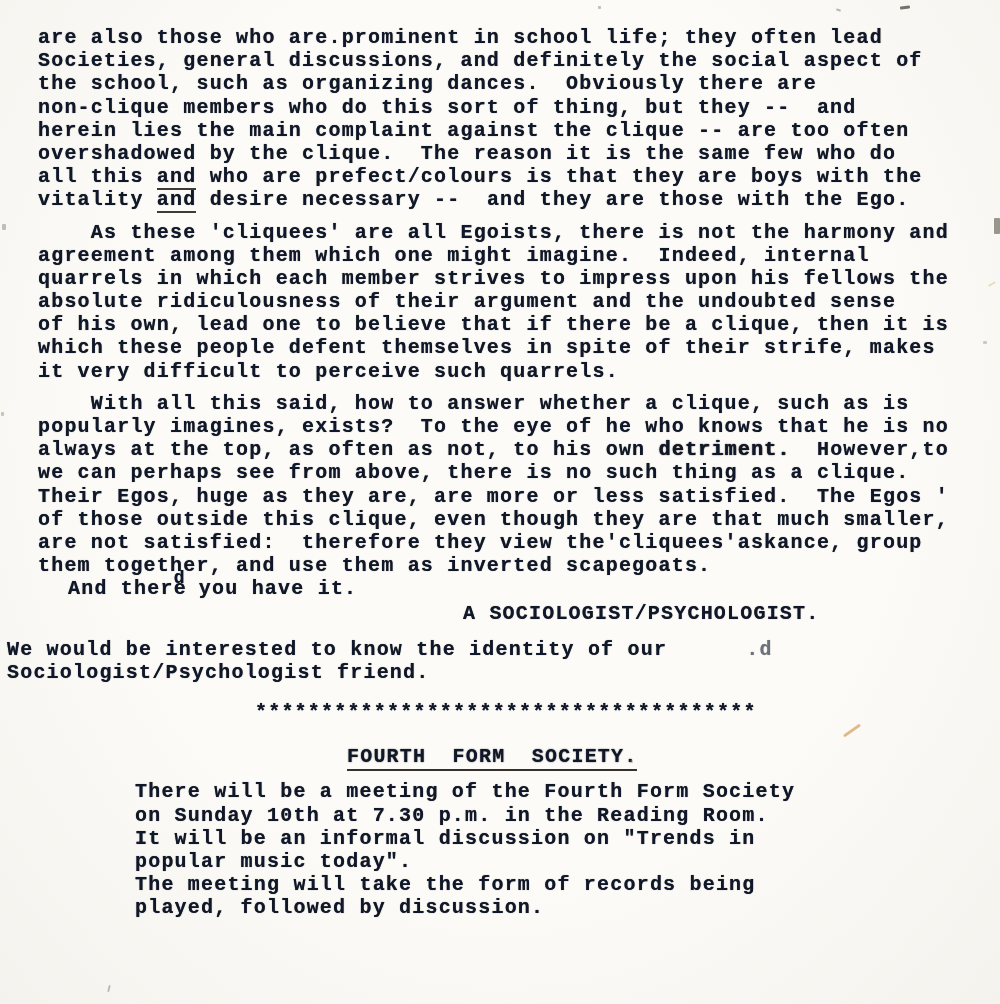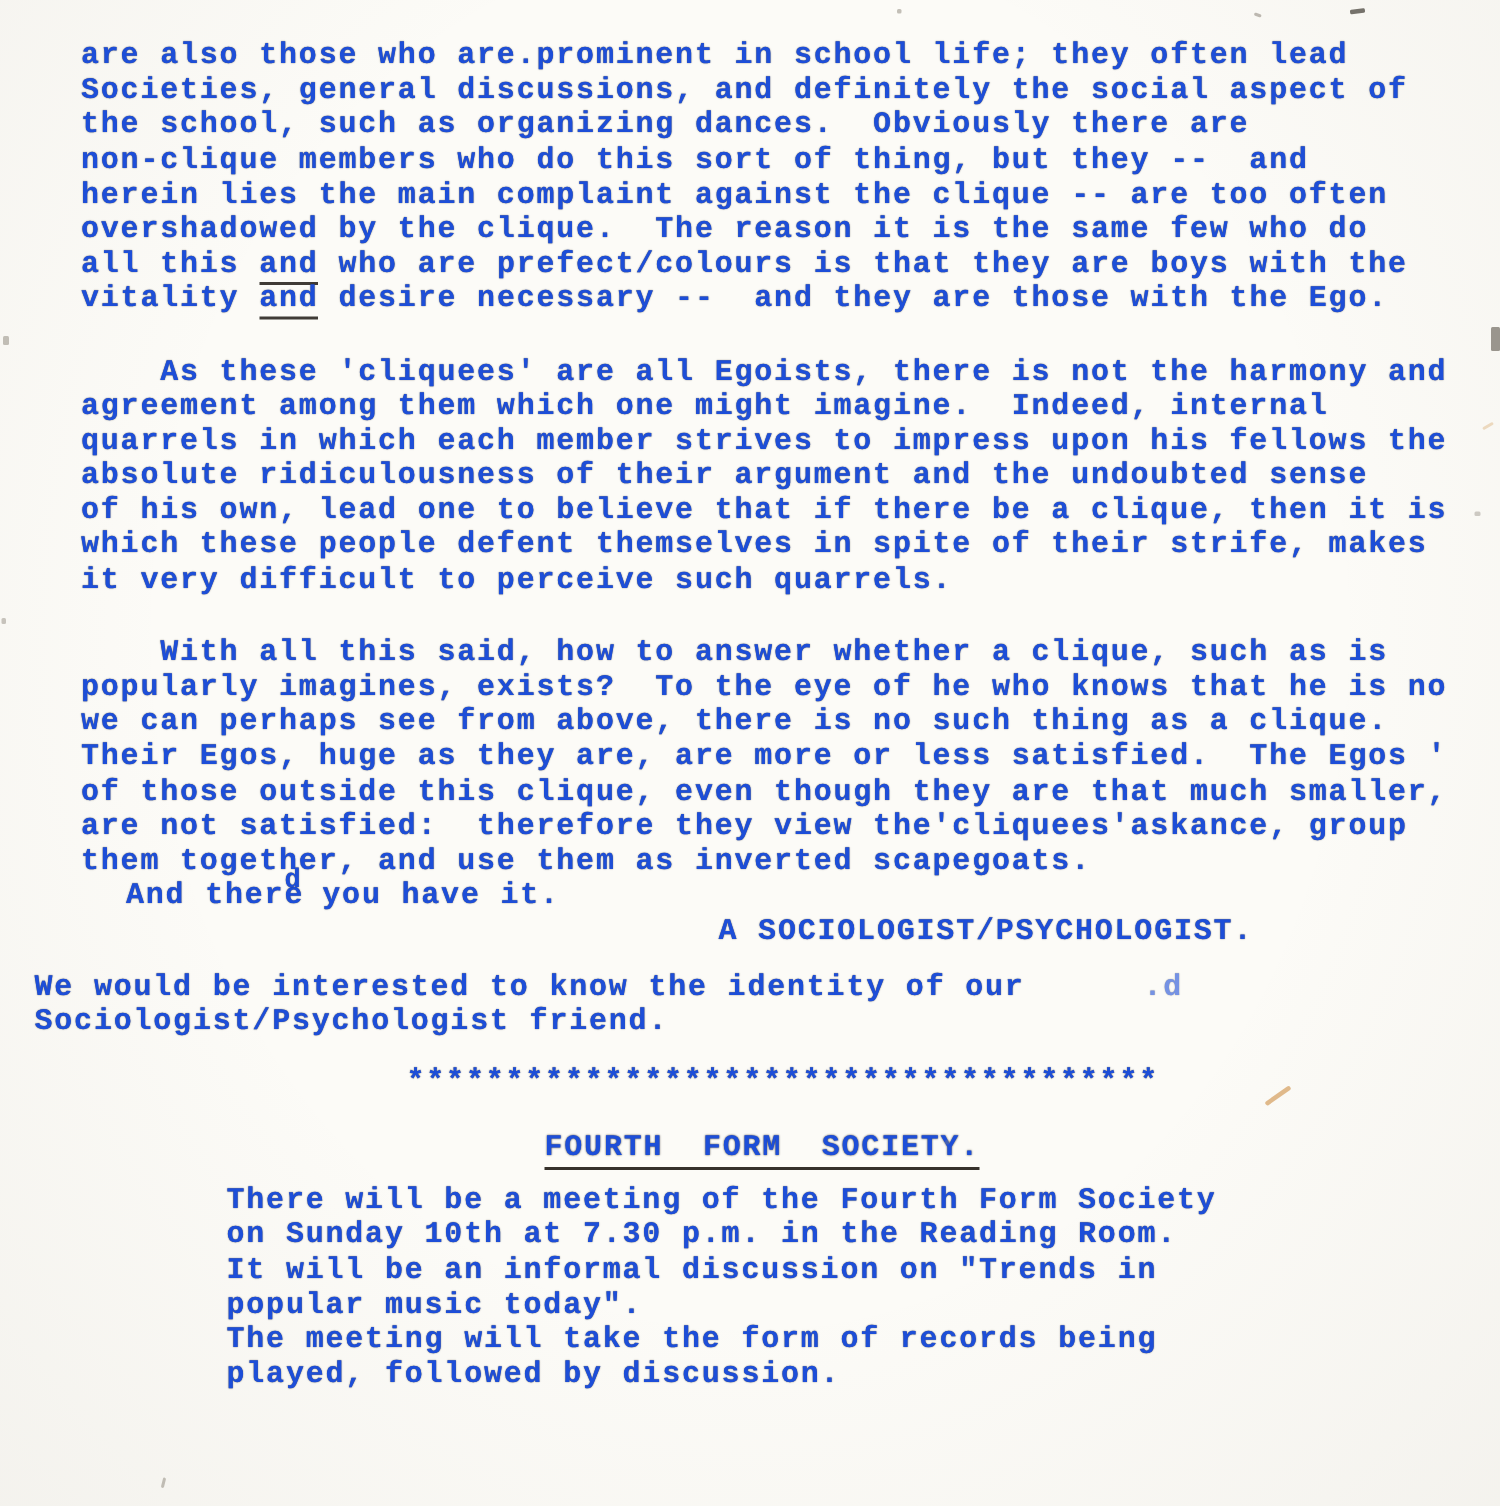--- a/index.html
+++ b/index.html
@@ -5,30 +5,30 @@
 <style>
   html,body{margin:0;padding:0;}
   body{
     width:1000px;height:1004px;position:relative;overflow:hidden;
     background:
       radial-gradient(ellipse at 50% 42%, rgba(255,255,255,0) 55%, rgba(115,105,88,0.06) 100%),
       #fcfbf7;
     font-family:"Liberation Mono","DejaVu Sans Mono",monospace;
   }
   #doc{
-    position:absolute;left:16px;top:0;right:0;
+    position:absolute;left:0;top:0;right:0;
     padding-top:26px;
-    color:#1d4ed8;
+    color:#0f172a;
     font-size:20px;line-height:23.2px;font-weight:700;letter-spacing:1.2px;
     text-shadow:0 0 0.8px rgba(43,38,32,0.85);
   }
   .line{white-space:pre;height:23.2px;}
   .block{position:relative;}
   .para-first{margin:0 0 0 38px;}
-  .para{margin:25px 0 0 38px;}
+  .para{margin:9px 0 0 38px;}
   .closing{margin:0 0 0 68px;}
   .byline{margin:1px 4px 0 463px;}
   .note{margin:13px 0 0 7px;}
   .separator{margin:17px 0 0 255px;}
   .heading{margin:21px 0 0 315px;padding-left:32px;}
   .meeting{margin:12px 0 0 135px;}
   .u{border-bottom:2px solid rgba(43,38,32,0.9);}
   .sup{position:relative;top:-11px;margin-left:-13.2px;font-size:18px;}
   .heavy{text-shadow:0 0 1.4px rgba(43,38,32,1), 0.6px 0 0 rgba(43,38,32,0.9);}
   .faint{opacity:0.6;}
@@ -71,20 +71,21 @@
       <div class="line"><span>agreement among them which one might imagine.  Indeed, internal</span></div>
       <div class="line"><span>quarrels in which each member strives to impress upon his fellows the</span></div>
       <div class="line"><span>absolute ridiculousness of their argument and the undoubted sense</span></div>
       <div class="line"><span>of his own, lead one to believe that if there be a clique, then it is</span></div>
       <div class="line"><span>which these people defent themselves in spite of their strife, makes</span></div>
       <div class="line"><span>it very difficult to perceive such quarrels.</span></div>
     </div>
     <div class="block para">
       <div class="line"><span>    With all this said, how to answer whether a clique, such as is</span></div>
       <div class="line"><span>popularly imagines, exists?  To the eye of he who knows that he is no</span></div>
+      <div class="line"><span>always at the top, as often as not, to his own </span><span class="heavy">detriment.</span><span>  However,to</span></div>
       <div class="line"><span>we can perhaps see from above, there is no such thing as a clique.</span></div>
       <div class="line"><span>Their Egos, huge as they are, are more or less satisfied.  The Egos '</span></div>
       <div class="line"><span>of those outside this clique, even though they are that much smaller,</span></div>
       <div class="line"><span>are not satisfied:  therefore they view the'cliquees'askance, group</span></div>
       <div class="line"><span>them together, and use them as inverted scapegoats.</span></div>
     </div>
     <div class="block closing">
       <div class="line"><span>And ther</span><span>e</span><span class="sup">d</span><span> you have it.</span></div>
     </div>
     <div class="block byline">

